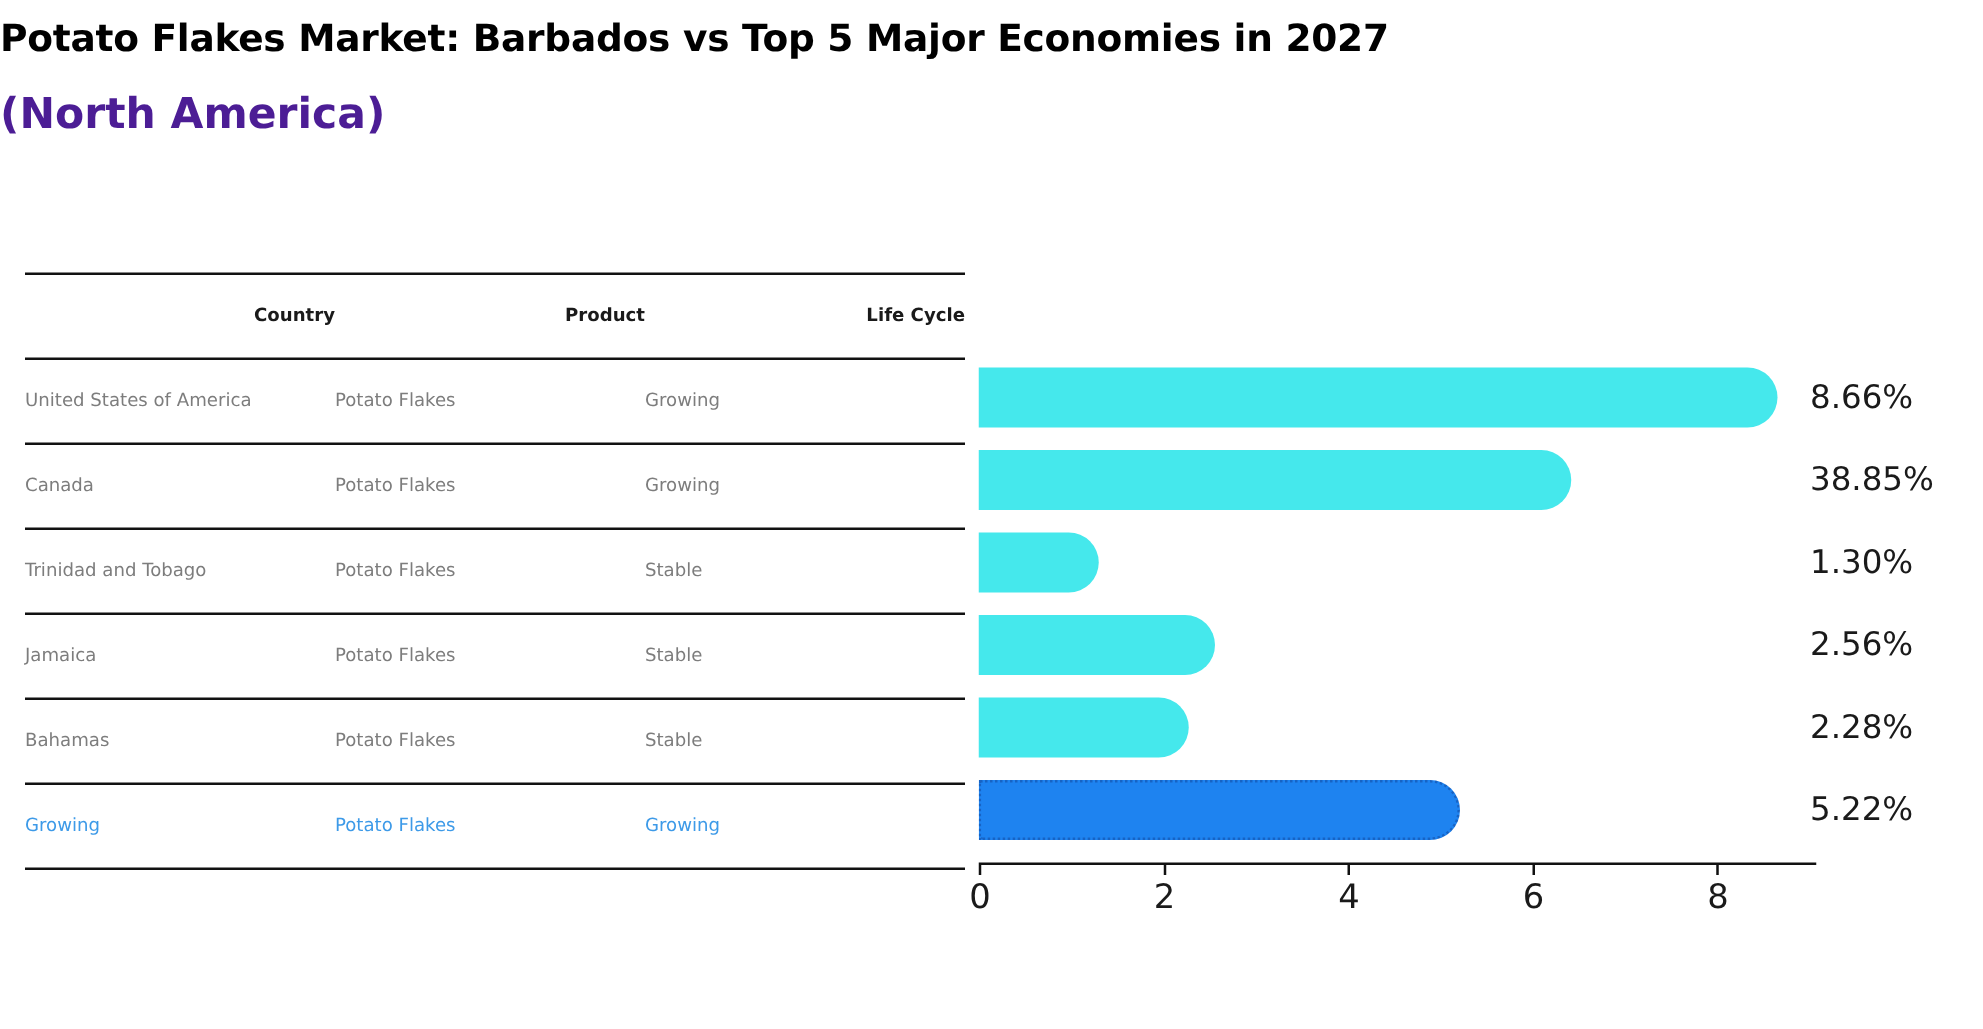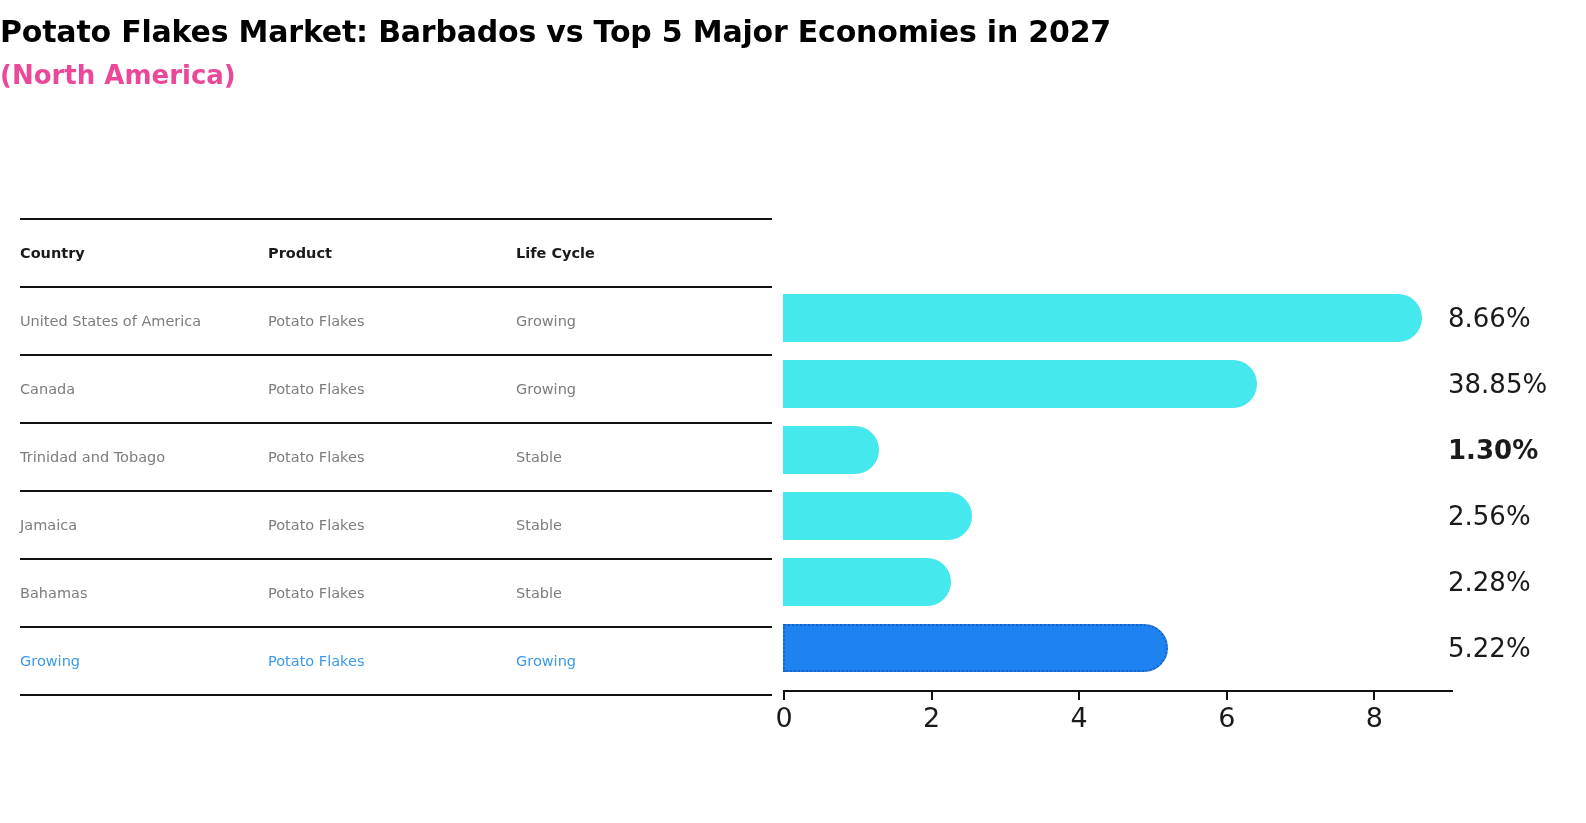--- a/index.html
+++ b/index.html
@@ -25,26 +25,26 @@
   }
   #chart-title {
     font-size: 30px;
     font-weight: bold;
     color: #000000;
     letter-spacing: -0.2px;
     line-height: 1.35;
     display: block;
   }
   #chart-subtitle {
-    font-size: 26px;
+    font-size: 34px;
     font-weight: bold;
-    color: #ec4899;
+    color: #4c1d95;
     line-height: 1.35;
     display: block;
-    margin-top: 5px;
+    margin-top: 16px;
   }
 
   
   #table-panel {
     position: absolute;
     left: 20px;
     top: 218px;
     width: 752px;
   }
   table.data-table {
@@ -53,21 +53,21 @@
     table-layout: fixed;
   }
   table.data-table col.c-country { width: 248px; }
   table.data-table col.c-product { width: 248px; }
   table.data-table col.c-life    { width: 256px; }
 
   table.data-table thead th {
     font-size: 14.5px;
     font-weight: bold;
     color: #1a1a1a;
-    text-align: left;
+    text-align: right;
     padding: 0;
     height: 66px;
     vertical-align: middle;
     border-top: 2px solid #111111;
     border-bottom: 2px solid #111111;
   }
   table.data-table tbody td {
     font-size: 14.5px;
     color: #7d7d7d;
     text-align: left;
@@ -212,21 +212,21 @@
 
 <div id="chart-panel">
     <div class="bar-row" style="top: 0px;">
       <div class="bar" title="United States of America" style="width: 639.009px;"></div>
       <div class="bar-value">8.66%</div>
     </div>
     <div class="bar-row" style="top: 66px;">
       <div class="bar" title="Canada" style="width: 474.46px;"></div>
       <div class="bar-value">38.85%</div>
     </div>
-    <div class="bar-row" style="top: 132px; font-weight: bold;">
+    <div class="bar-row" style="top: 132px;">
       <div class="bar" title="Trinidad and Tobago" style="width: 95.9251px;"></div>
       <div class="bar-value">1.30%</div>
     </div>
     <div class="bar-row" style="top: 198px; padding-left: 16px;">
       <div class="bar" title="Jamaica" style="width: 188.899px;"></div>
       <div class="bar-value">2.56%</div>
     </div>
     <div class="bar-row" style="top: 264px;">
       <div class="bar" title="Bahamas" style="width: 168.238px;"></div>
       <div class="bar-value">2.28%</div>

